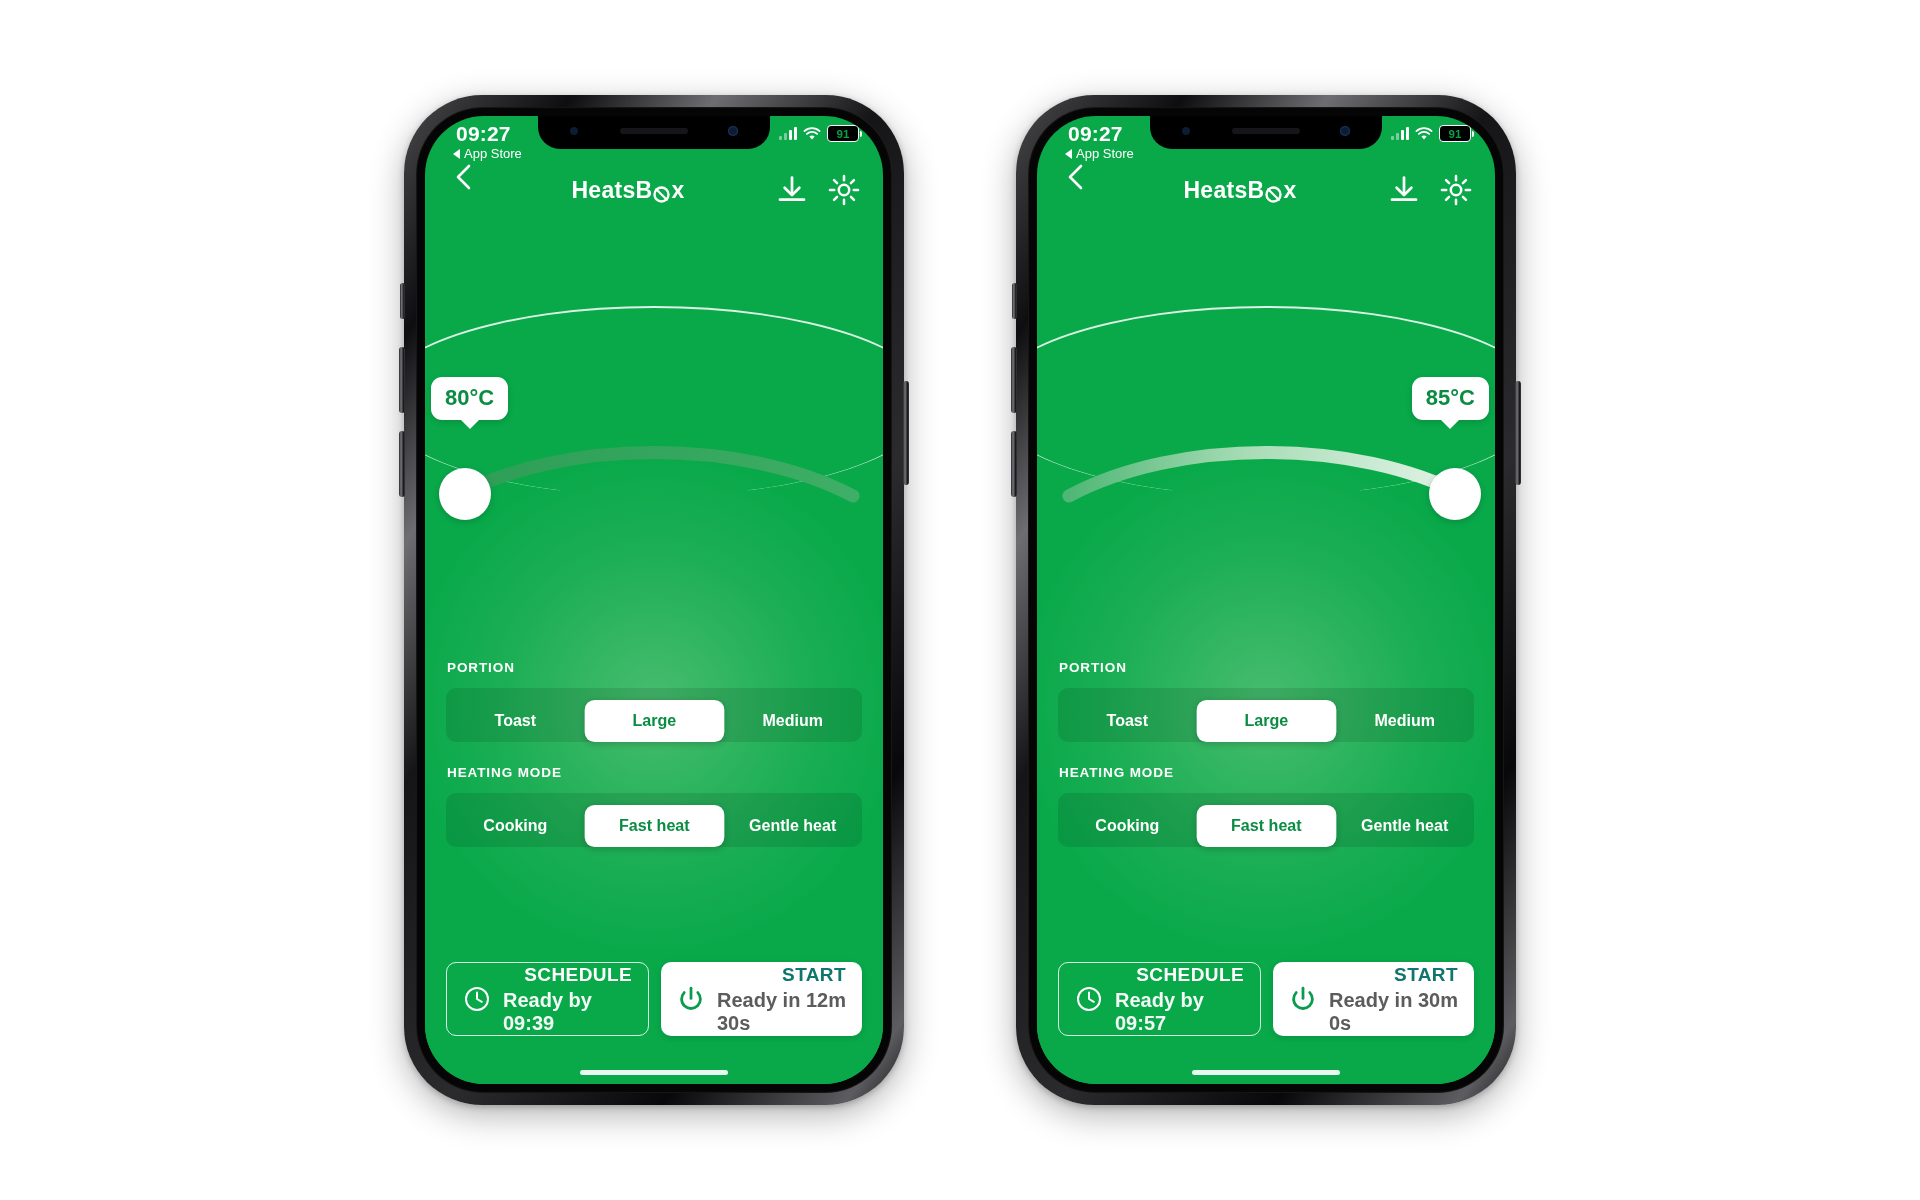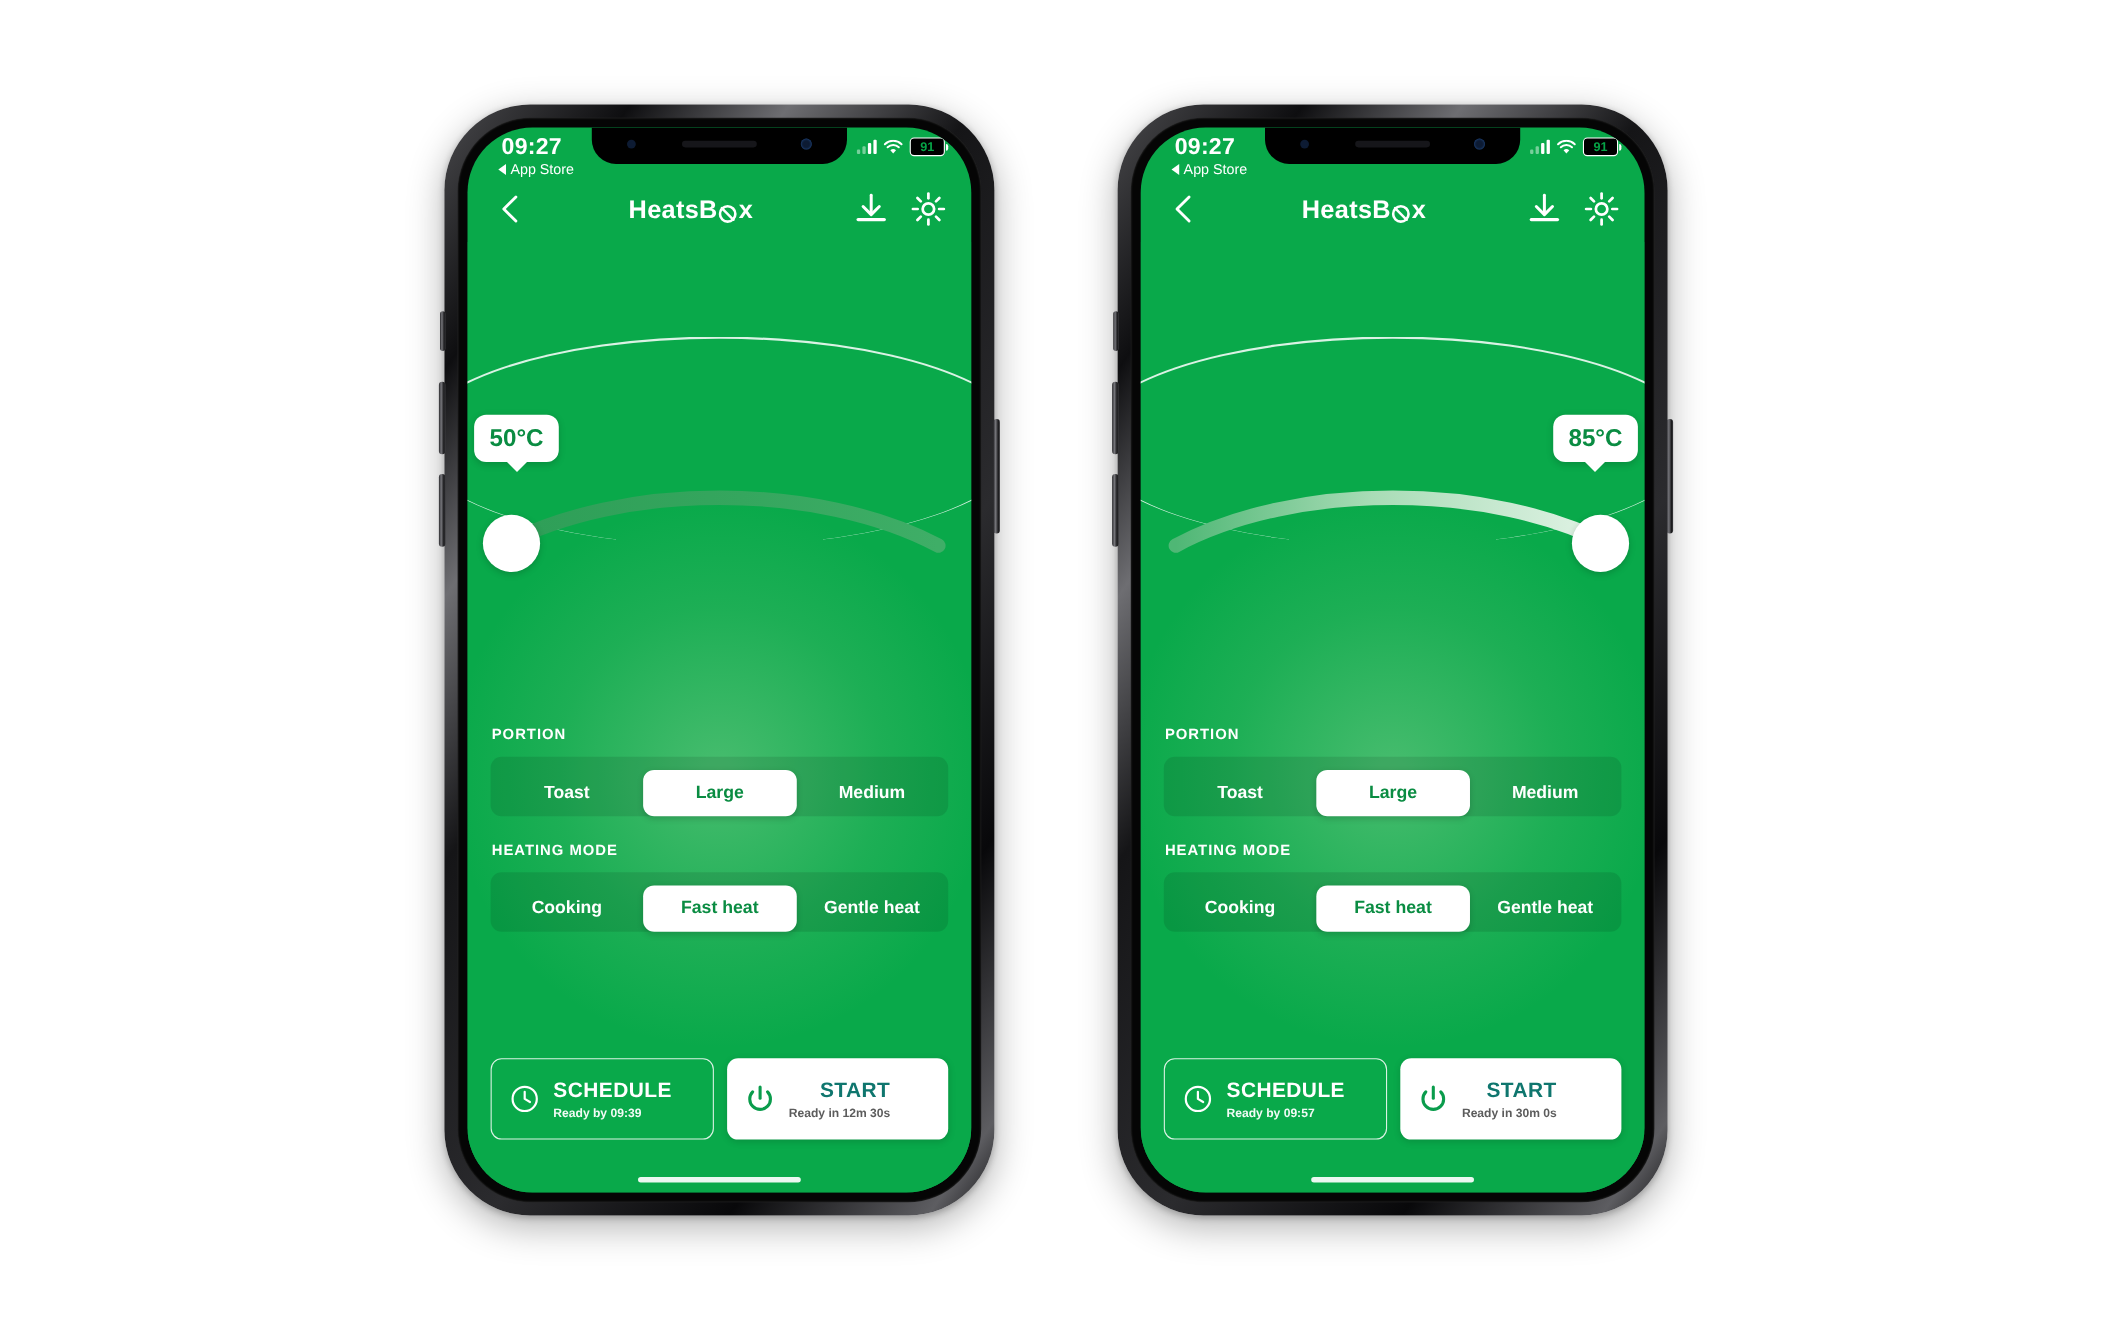--- a/index.html
+++ b/index.html
@@ -137,21 +137,21 @@
   }
   .sb-batt::after {
     content:""; position: absolute; right: -4px; top: 5px;
     width: 2.5px; height: 6px; border-radius: 0 2px 2px 0; background: #fff;
   }
 
   
   .navbar {
     position: relative;
     height: 60px;
-    display: flex; align-items: center;
+    display: flex; 
     padding: 0 22px;
     z-index: 15;
   }
   .nav-back {
     width: 34px; height: 34px;
     display: flex; align-items: center; justify-content: center;
     cursor: pointer;
   }
   .nav-title {
     flex: 1;
@@ -289,21 +289,21 @@
   }
   .action.start {
     background: #fff;
     color: #1a1a1a;
     box-shadow: 0 2px 7px rgba(0,0,0,0.14);
   }
   .action .txt { display: flex; flex-direction: column; gap: 3px; }
   .action .t1 { font-size: 19px; font-weight: bold; letter-spacing: .4px; text-align: right; }
   .action.schedule .t1 { color: #fff; }
   .action.start .t1 { color: #0f766e; }
-  .action .t2 { font-size: 11px; font-weight: bold; }
+  .action .t2 { font-size: 20px; font-weight: bold; }
   .action.schedule .t2 { color: rgba(255,255,255,0.95); }
   .action.start .t2 { color: #5c5c5c; }
   .action .ic { flex: 0 0 auto; width: 28px; height: 28px; }
 </style>
 </head>
 <body>
 
 <div class="stage">
 
   <div class="phone">
@@ -388,21 +388,21 @@
               <defs>
                 <linearGradient id="gradL" x1="0" y1="0" x2="1" y2="0">
                   <stop offset="0%" stop-color="#2e9e57"></stop>
                   <stop offset="55%" stop-color="#35a65e"></stop>
                   <stop offset="100%" stop-color="#3fae67"></stop>
                 </linearGradient>
               </defs>
               <path d="M32 64 C 140 6, 320 6, 430 64" stroke="url(#gradL)" stroke-width="13" fill="none" stroke-linecap="round"></path>
             </svg>
             <div class="knob" style="left:14px; top:36px;"></div>
-            <div class="bubble" style="left:6px; top:-55px;">50°C</div>
+            <div class="bubble" style="left:6px; top:-55px;">80°C</div>
           </div>
 
           <div class="section-label" style="top:440px;">PORTION</div>
           <div class="seg" style="top:468px;">
             <div class="seg-item">Toast</div>
             <div class="seg-item active">Large</div>
             <div class="seg-item">Medium</div>
           </div>
 
           <div class="section-label" style="top:545px;">HEATING MODE</div>

